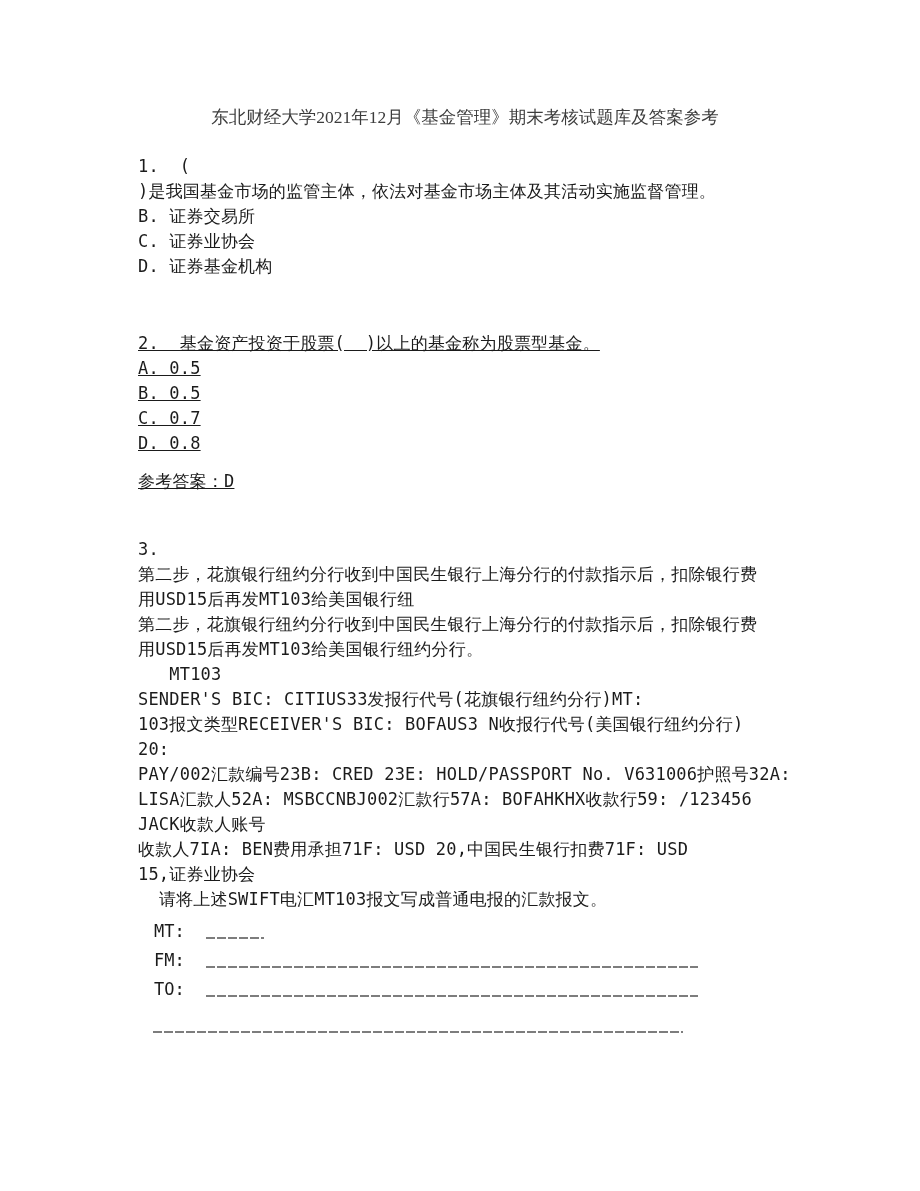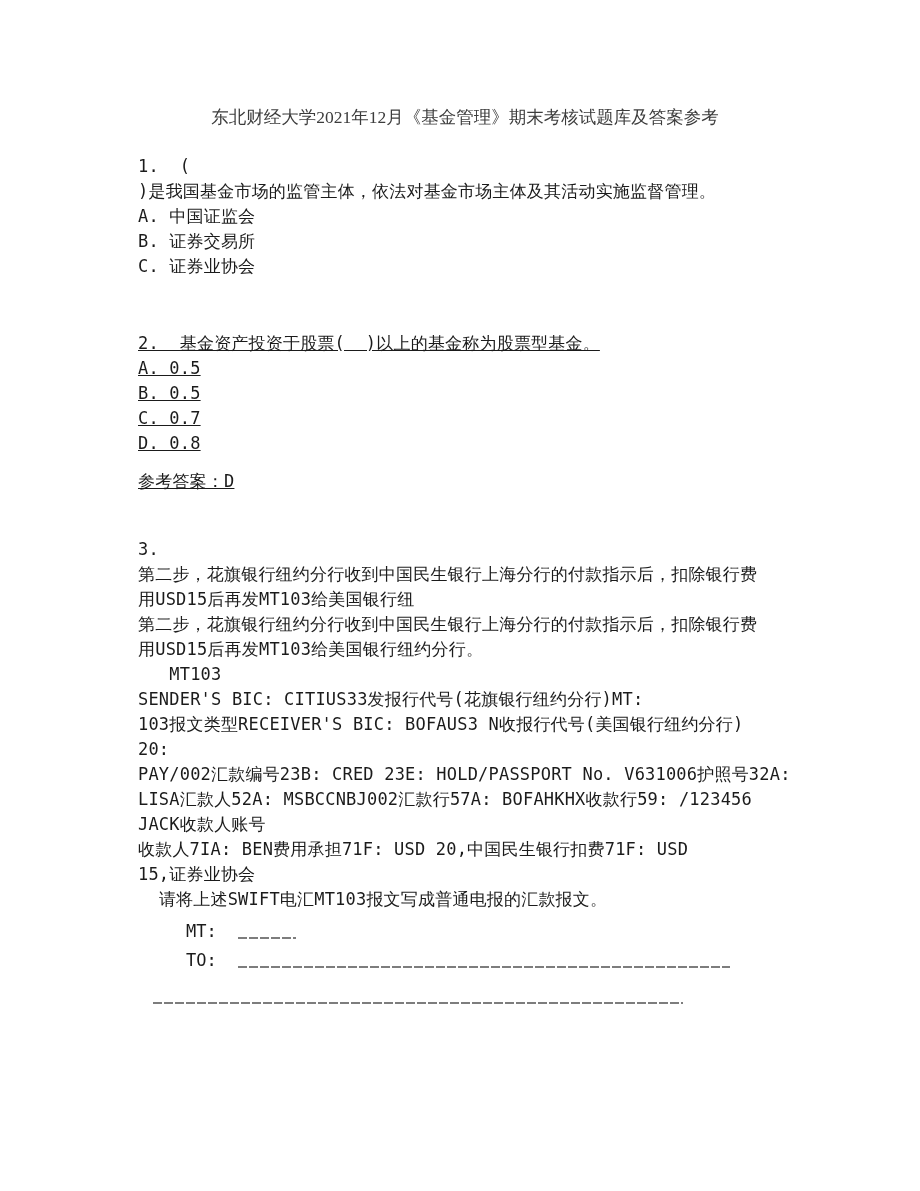--- a/index.html
+++ b/index.html
@@ -46,21 +46,20 @@
     font-size: 17px;
     line-height: 29px;
     font-weight: 500;
     white-space: pre;
     padding-left: 16px;
   }
   .blank-rows { margin-top: 5px; }
   .blank-label {
     display: inline-block;
     min-width: 38px;
-    margin-left: 32px;
   }
   .uline {
     display: inline-block;
     height: 2px;
     margin-left: 14px;
     vertical-align: -2px;
     background: repeating-linear-gradient(90deg, #7d7d7d 0 9px, transparent 9px 11px);
   }
   .uline-short { width: 58px; }
   .uline-long  { width: 492px; }
@@ -70,23 +69,23 @@
 </head>
 <body>
 
 <div class="doc">
 
   <p class="title">东北财经大学2021年12月《基金管理》期末考核试题库及答案参考</p>
 
   <section>
     <p class="line">1.  (</p>
     <p class="line">)是我国基金市场的监管主体，依法对基金市场主体及其活动实施监督管理。</p>
-    <p class="line">A. 中国证监会</p>
     <p class="line">B. 证券交易所</p>
     <p class="line">C. 证券业协会</p>
+    <p class="line">D. 证券基金机构</p>
   </section>
 
   <section class="q2-block">
     <p class="line">2.  基金资产投资于股票(  )以上的基金称为股票型基金。</p>
     <p class="line">A. 0.5</p>
     <p class="line">B. 0.5</p>
     <p class="line">C. 0.7</p>
     <p class="line">D. 0.8</p>
     <p class="line answer-line">参考答案：D</p>
   </section>
@@ -102,18 +101,19 @@
     <p class="line">103报文类型RECEIVER'S BIC: BOFAUS3 N收报行代号(美国银行纽约分行)  20:</p>
     <p class="line">PAY/002汇款编号23B: CRED 23E: HOLD/PASSPORT No. V631006护照号32A:</p>
     <p class="line">LISA汇款人52A: MSBCCNBJ002汇款行57A: BOFAHKHX收款行59: /123456</p>
     <p class="line">JACK收款人账号</p>
     <p class="line">收款人7IA: BEN费用承担71F: USD 20,中国民生银行扣费71F: USD</p>
     <p class="line">15,证券业协会</p>
     <p class="line">  请将上述SWIFT电汇MT103报文写成普通电报的汇款报文。</p>
 
     <div class="blank-rows">
       <p class="blank-row"><span class="blank-label">MT:</span><span class="uline uline-short"></span></p>
+      <p class="blank-row"><span class="blank-label">FM:</span><span class="uline uline-long"></span></p>
       <p class="blank-row"><span class="blank-label">TO:</span><span class="uline uline-long"></span></p>
       <p class="blank-row full-row"><span class="uline uline-full"></span></p>
     </div>
   </section>
 
 </div>
 
 </body></html>

